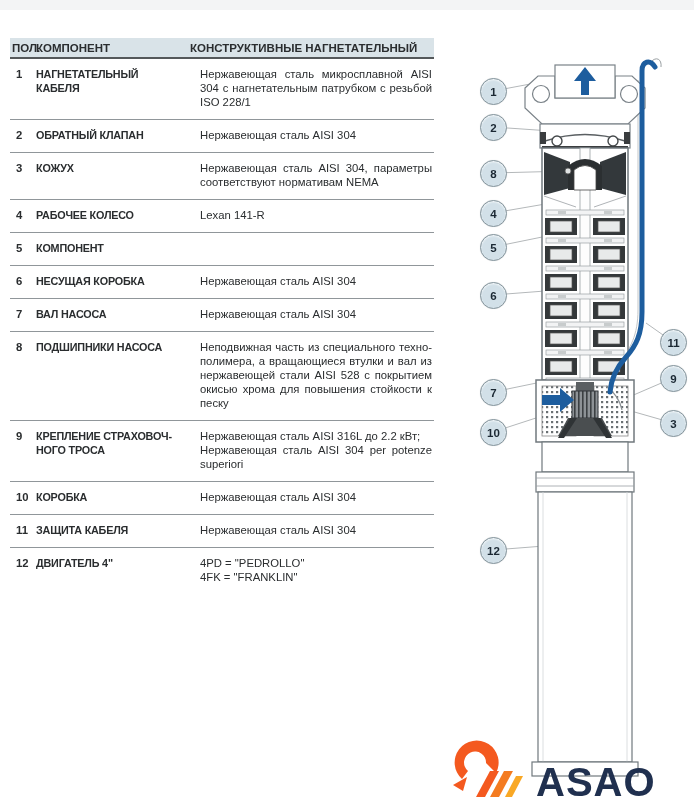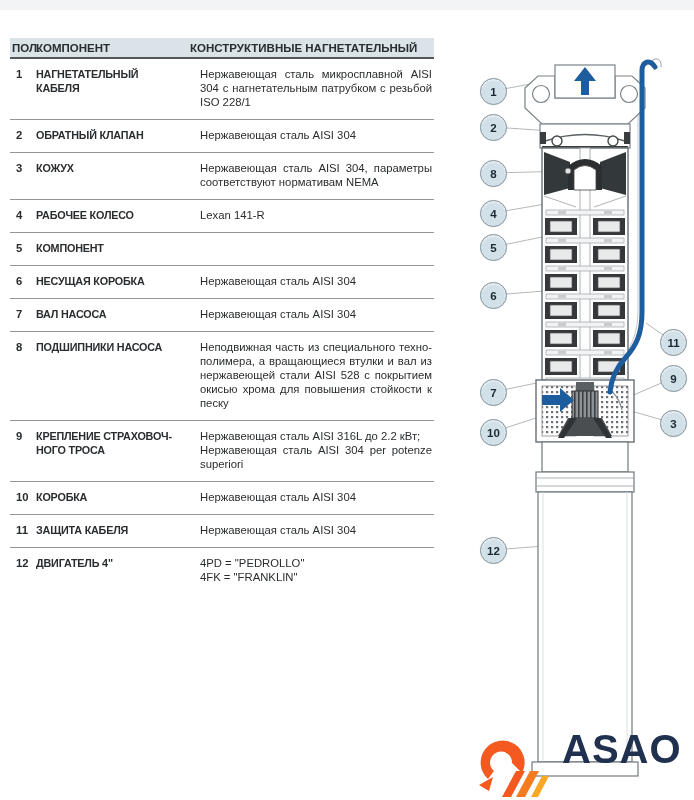--- a/index.html
+++ b/index.html
@@ -37,21 +37,21 @@
     display:flex; align-items:center; justify-content:center; z-index:3;
   }
   
   .co-1 {left:480px;top:78px;}  .co-2 {left:480px;top:114px;} .co-8 {left:480px;top:160px;}
   .co-4 {left:480px;top:200px;} .co-5 {left:480px;top:234px;} .co-6 {left:480px;top:282px;}
   .co-7 {left:480px;top:379px;} .co-10{left:480px;top:419px;} .co-12{left:480px;top:537px;}
   
   .co-11{left:660px;top:329px;} .co-9 {left:660px;top:365px;} .co-3 {left:660px;top:410px;}
 
   
-  .logo { position:absolute; left:476px; top:733px; z-index:6; display:flex; }
+  .logo { position:absolute; left:450px; top:733px; z-index:6; display:flex; align-items:flex-end; }
   .logo-text {
     font-size:40px; font-weight:bold; letter-spacing:1px; line-height:0.83;
     color:#20304f; margin-left:2px;
   }
 </style>
 </head>
 <body>
 
 <div class="topstrip"></div>
 

